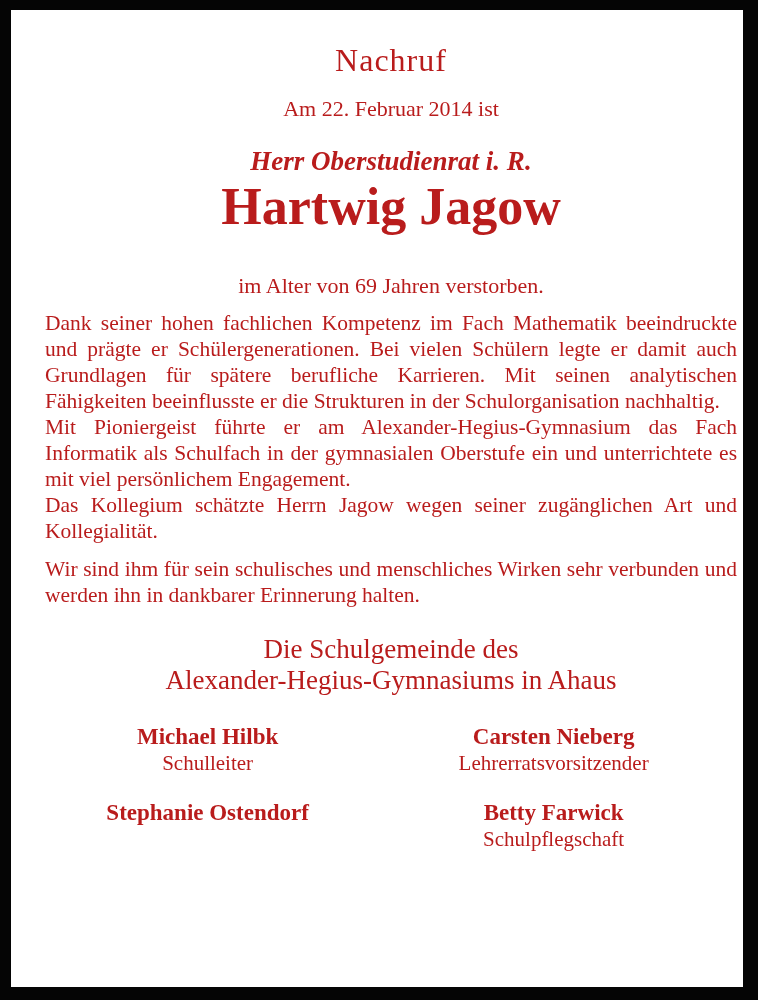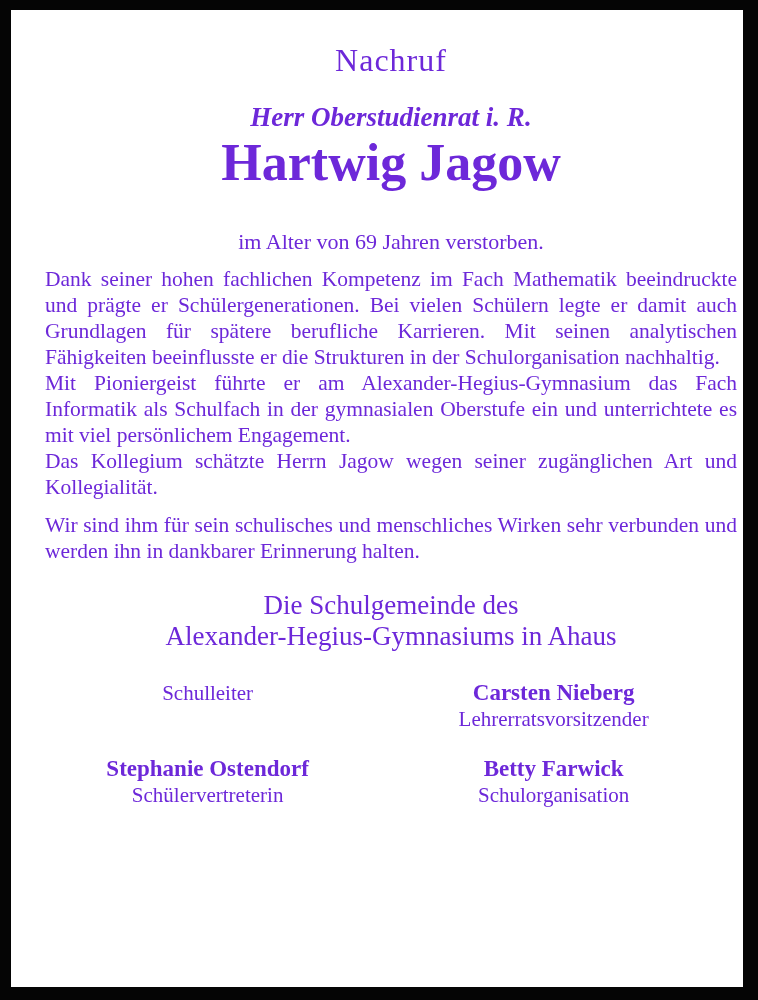--- a/index.html
+++ b/index.html
@@ -11,21 +11,21 @@
   .page {
     position: relative;
     width: 758px;
     height: 1000px;
     box-sizing: border-box;
     background: #ffffff;
     border-style: solid;
     border-color: #050505;
     border-width: 10px 15px 13px 11px;
     font-family: "Liberation Serif", "DejaVu Serif", serif;
-    color: #6d28d9;
+    color: #b91c1c;
     overflow: hidden;
   }
   .content {
     box-sizing: border-box;
     width: 100%;
     height: 100%;
     padding: 32px 6px 0 34px;
   }
   .title {
     text-align: center;
@@ -98,20 +98,21 @@
   }
 </style>
 </head>
 <body>
 
 <div class="page">
   <div class="content">
 
     <div class="title">Nachruf</div>
 
+    <div class="date-line">Am 22. Februar 2014 ist</div>
 
     <div class="honorific">Herr Oberstudienrat i. R.</div>
 
     <div class="deceased-name">Hartwig Jagow</div>
 
     <div class="age-line">im Alter von 69 Jahren verstorben.</div>
 
     <div class="body-text">
       <p>Dank seiner hohen fachlichen Kompetenz im Fach Mathematik beeindruckte und prägte er Schülergenerationen. Bei vielen Schülern legte er damit auch Grundlagen für spätere berufliche Karrieren. Mit seinen analytischen Fähigkeiten beeinflusste er die Strukturen in der Schulorganisation nachhaltig.</p>
       <p>Mit Pioniergeist führte er am Alexander-Hegius-Gymnasium das Fach Informatik als Schulfach in der gymnasialen Oberstufe ein und unterrichtete es mit viel persönlichem Engagement.</p>
@@ -119,30 +120,30 @@
       <p class="spaced">Wir sind ihm für sein schulisches und menschliches Wirken sehr verbunden und werden ihn in dankbarer Erinnerung halten.</p>
     </div>
 
     <div class="closing">
       <div>Die Schulgemeinde des</div>
       <div>Alexander-Hegius-Gymnasiums in Ahaus</div>
     </div>
 
     <div class="signatures">
       <div class="signatory">
+        <div class="name">Michael Hilbk</div>
         <div class="role">Schulleiter</div>
       </div>
       <div class="signatory">
         <div class="name">Carsten Nieberg</div>
         <div class="role">Lehrerratsvorsitzender</div>
       </div>
       <div class="signatory">
         <div class="name">Stephanie Ostendorf</div>
-        <div class="role">Schülervertreterin</div>
       </div>
       <div class="signatory">
         <div class="name">Betty Farwick</div>
-        <div class="role">Schulorganisation</div>
+        <div class="role">Schulpflegschaft</div>
       </div>
     </div>
 
   </div>
 </div>
 
 </body></html>

